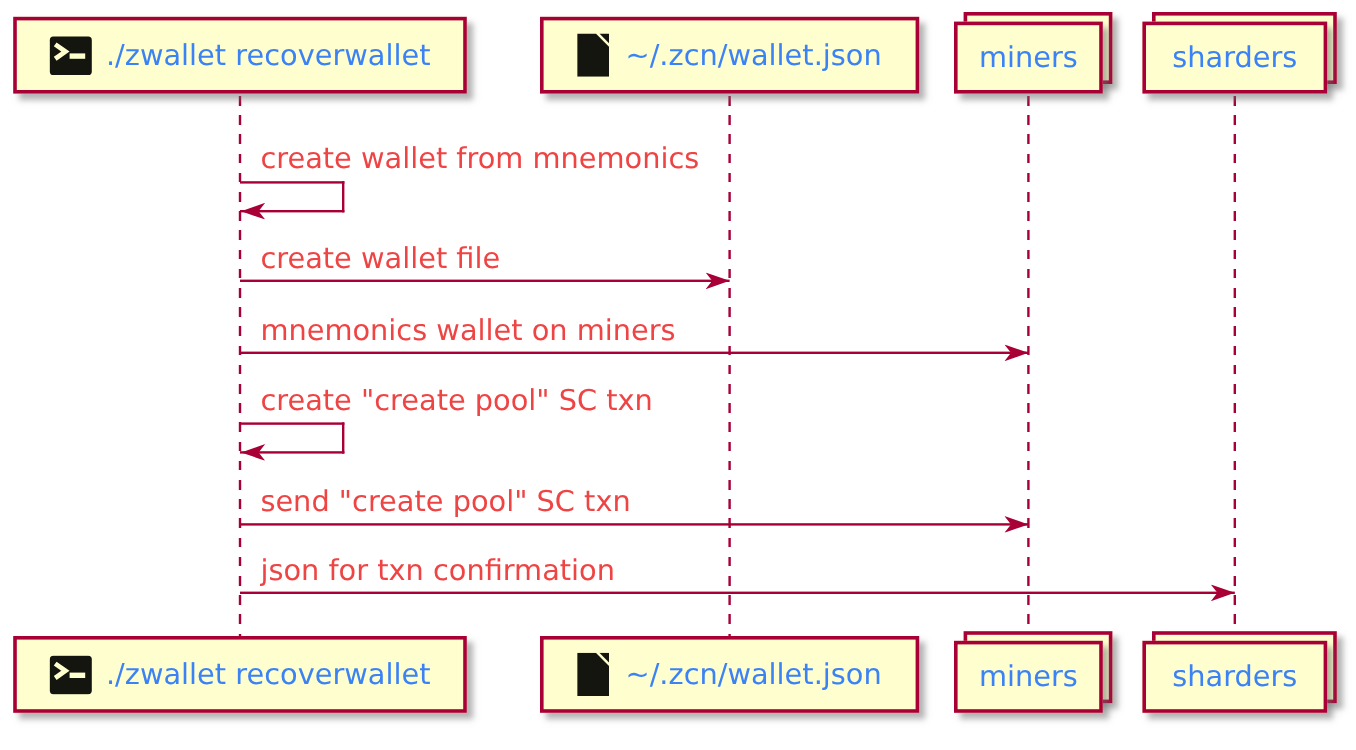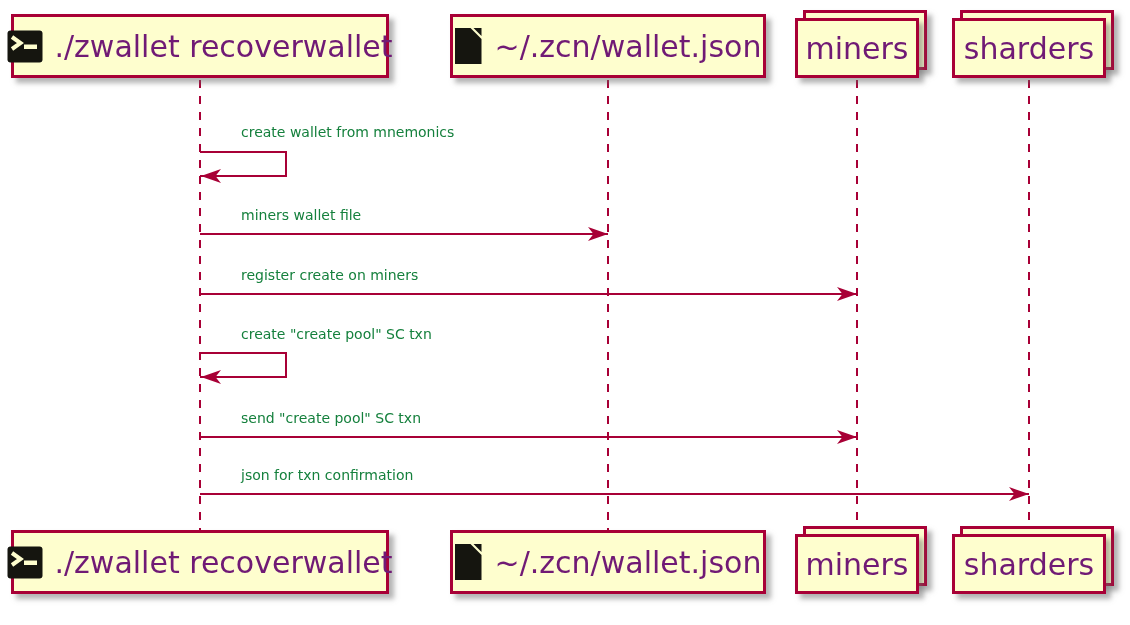--- a/index.html
+++ b/index.html
@@ -33,44 +33,43 @@
     display: flex;
     align-items: center;
     justify-content: center;
     gap: 11px;
     background: #FEFECE;
     border: 3px solid #A80036;
     box-shadow: 5px 5px 5px rgba(105, 105, 105, 0.5);
     z-index: 3;
   }
   .pbox .plabel {
-    font-size: 30px;
-    color: #701a75;
+    font-size: 24px;
+    color: #3b82f6;
     white-space: nowrap;
   }
   .pbox .picon { display: flex; align-items: center; }
 
   
   .collections-back {
     position: absolute;
     background: #FEFECE;
     border: 3px solid #A80036;
     box-shadow: 5px 5px 5px rgba(105, 105, 105, 0.5);
     z-index: 2;
   }
 
   
   .mlabel {
     position: absolute;
-    font-size: 14px;
+    font-size: 24px;
     line-height: 27px;
-    color: #15803d;
+    color: #ef4444;
     white-space: nowrap;
     z-index: 1;
-    margin-left: 24px;
   }
   .mline {
     position: absolute;
     height: 2px;
     background: #A80036;
     z-index: 1;
   }
   .selfloop {
     position: absolute;
     border: 2px solid #A80036;
@@ -88,27 +87,27 @@
   <div class="lifeline" style="left:607px"></div>
   <div class="lifeline" style="left:856px"></div>
   <div class="lifeline" style="left:1028px"></div>
 
   <div class="mlabel" style="left:217px; top:119px">create wallet from mnemonics</div>
   <div class="selfloop" style="left:200px; top:151px; width:87px; height:26px"></div>
   <svg class="ah" style="left:201px; top:169px" width="20" height="14" viewBox="0 0 20 14">
     <path d="M0 7 L20 0 L14.5 7 L20 14 Z" fill="#A80036"></path>
   </svg>
 
-  <div class="mlabel" style="left:217px; top:202px">miners wallet file</div>
+  <div class="mlabel" style="left:217px; top:202px">create wallet file</div>
   <div class="mline" style="left:200px; top:233px; width:408px"></div>
   <svg class="ah" style="left:588px; top:227px" width="20" height="14" viewBox="0 0 20 14">
     <path d="M20 7 L0 0 L5.5 7 L0 14 Z" fill="#A80036"></path>
   </svg>
 
-  <div class="mlabel" style="left:217px; top:262px">register create on miners</div>
+  <div class="mlabel" style="left:217px; top:262px">mnemonics wallet on miners</div>
   <div class="mline" style="left:200px; top:293px; width:657px"></div>
   <svg class="ah" style="left:837px; top:287px" width="20" height="14" viewBox="0 0 20 14">
     <path d="M20 7 L0 0 L5.5 7 L0 14 Z" fill="#A80036"></path>
   </svg>
 
   <div class="mlabel" style="left:217px; top:321px">create "create pool" SC txn</div>
   <div class="selfloop" style="left:200px; top:352px; width:87px; height:26px"></div>
   <svg class="ah" style="left:201px; top:370px" width="20" height="14" viewBox="0 0 20 14">
     <path d="M0 7 L20 0 L14.5 7 L20 14 Z" fill="#A80036"></path>
   </svg>

